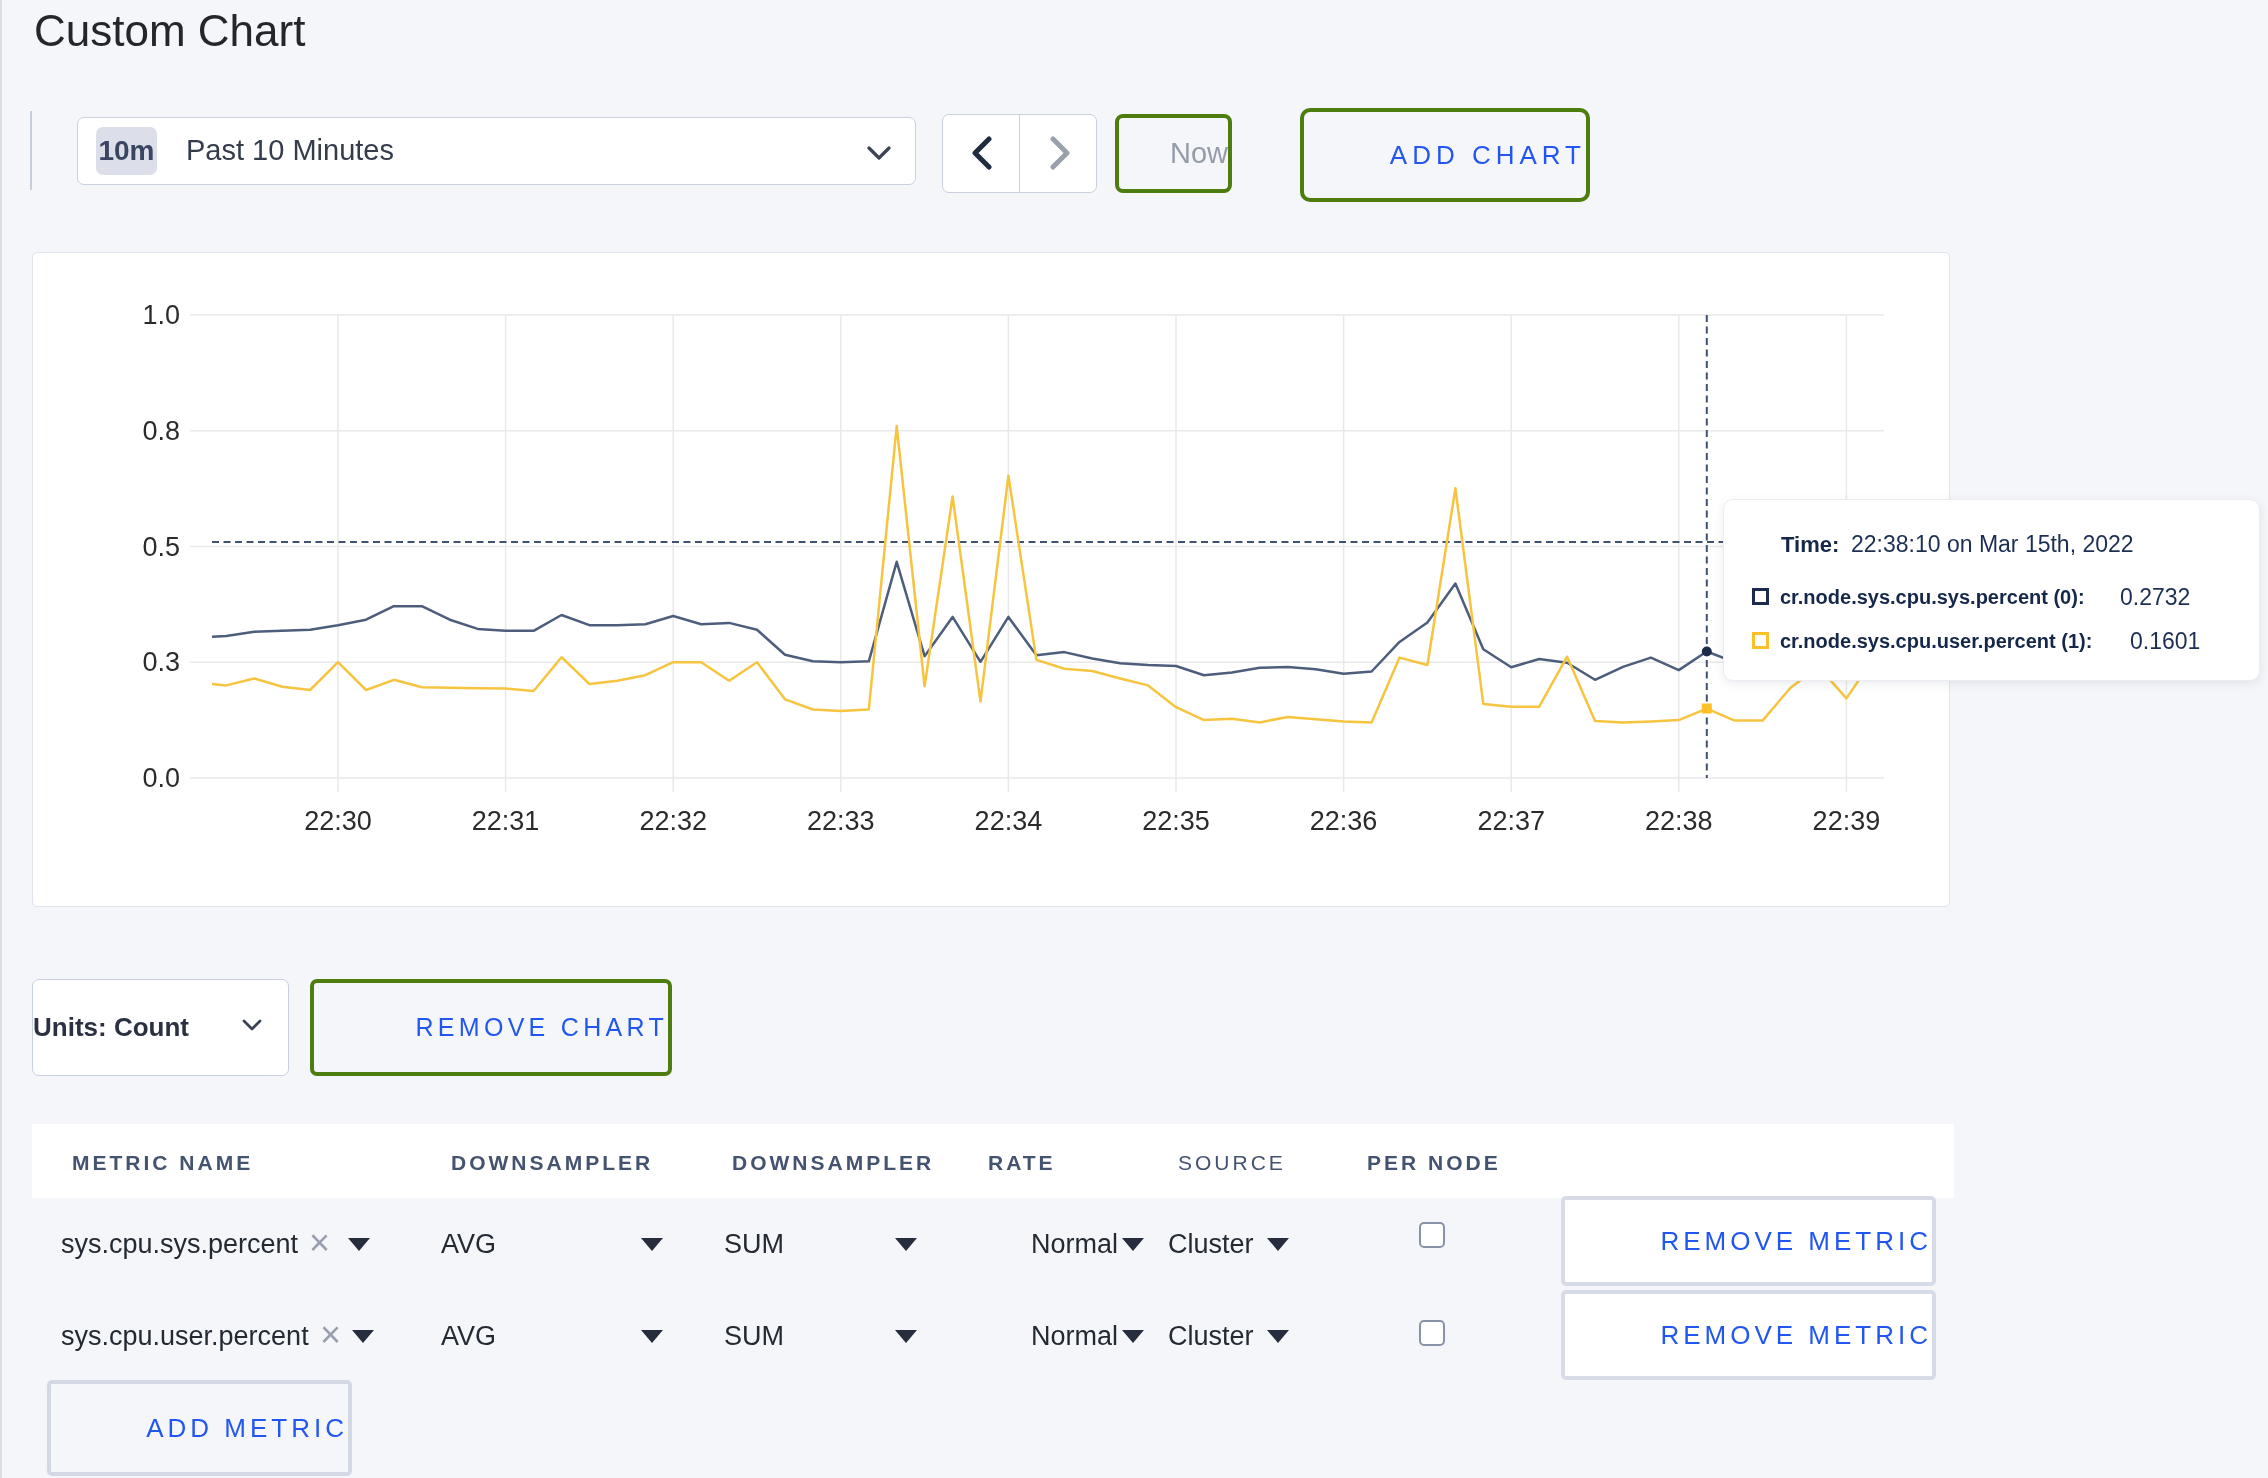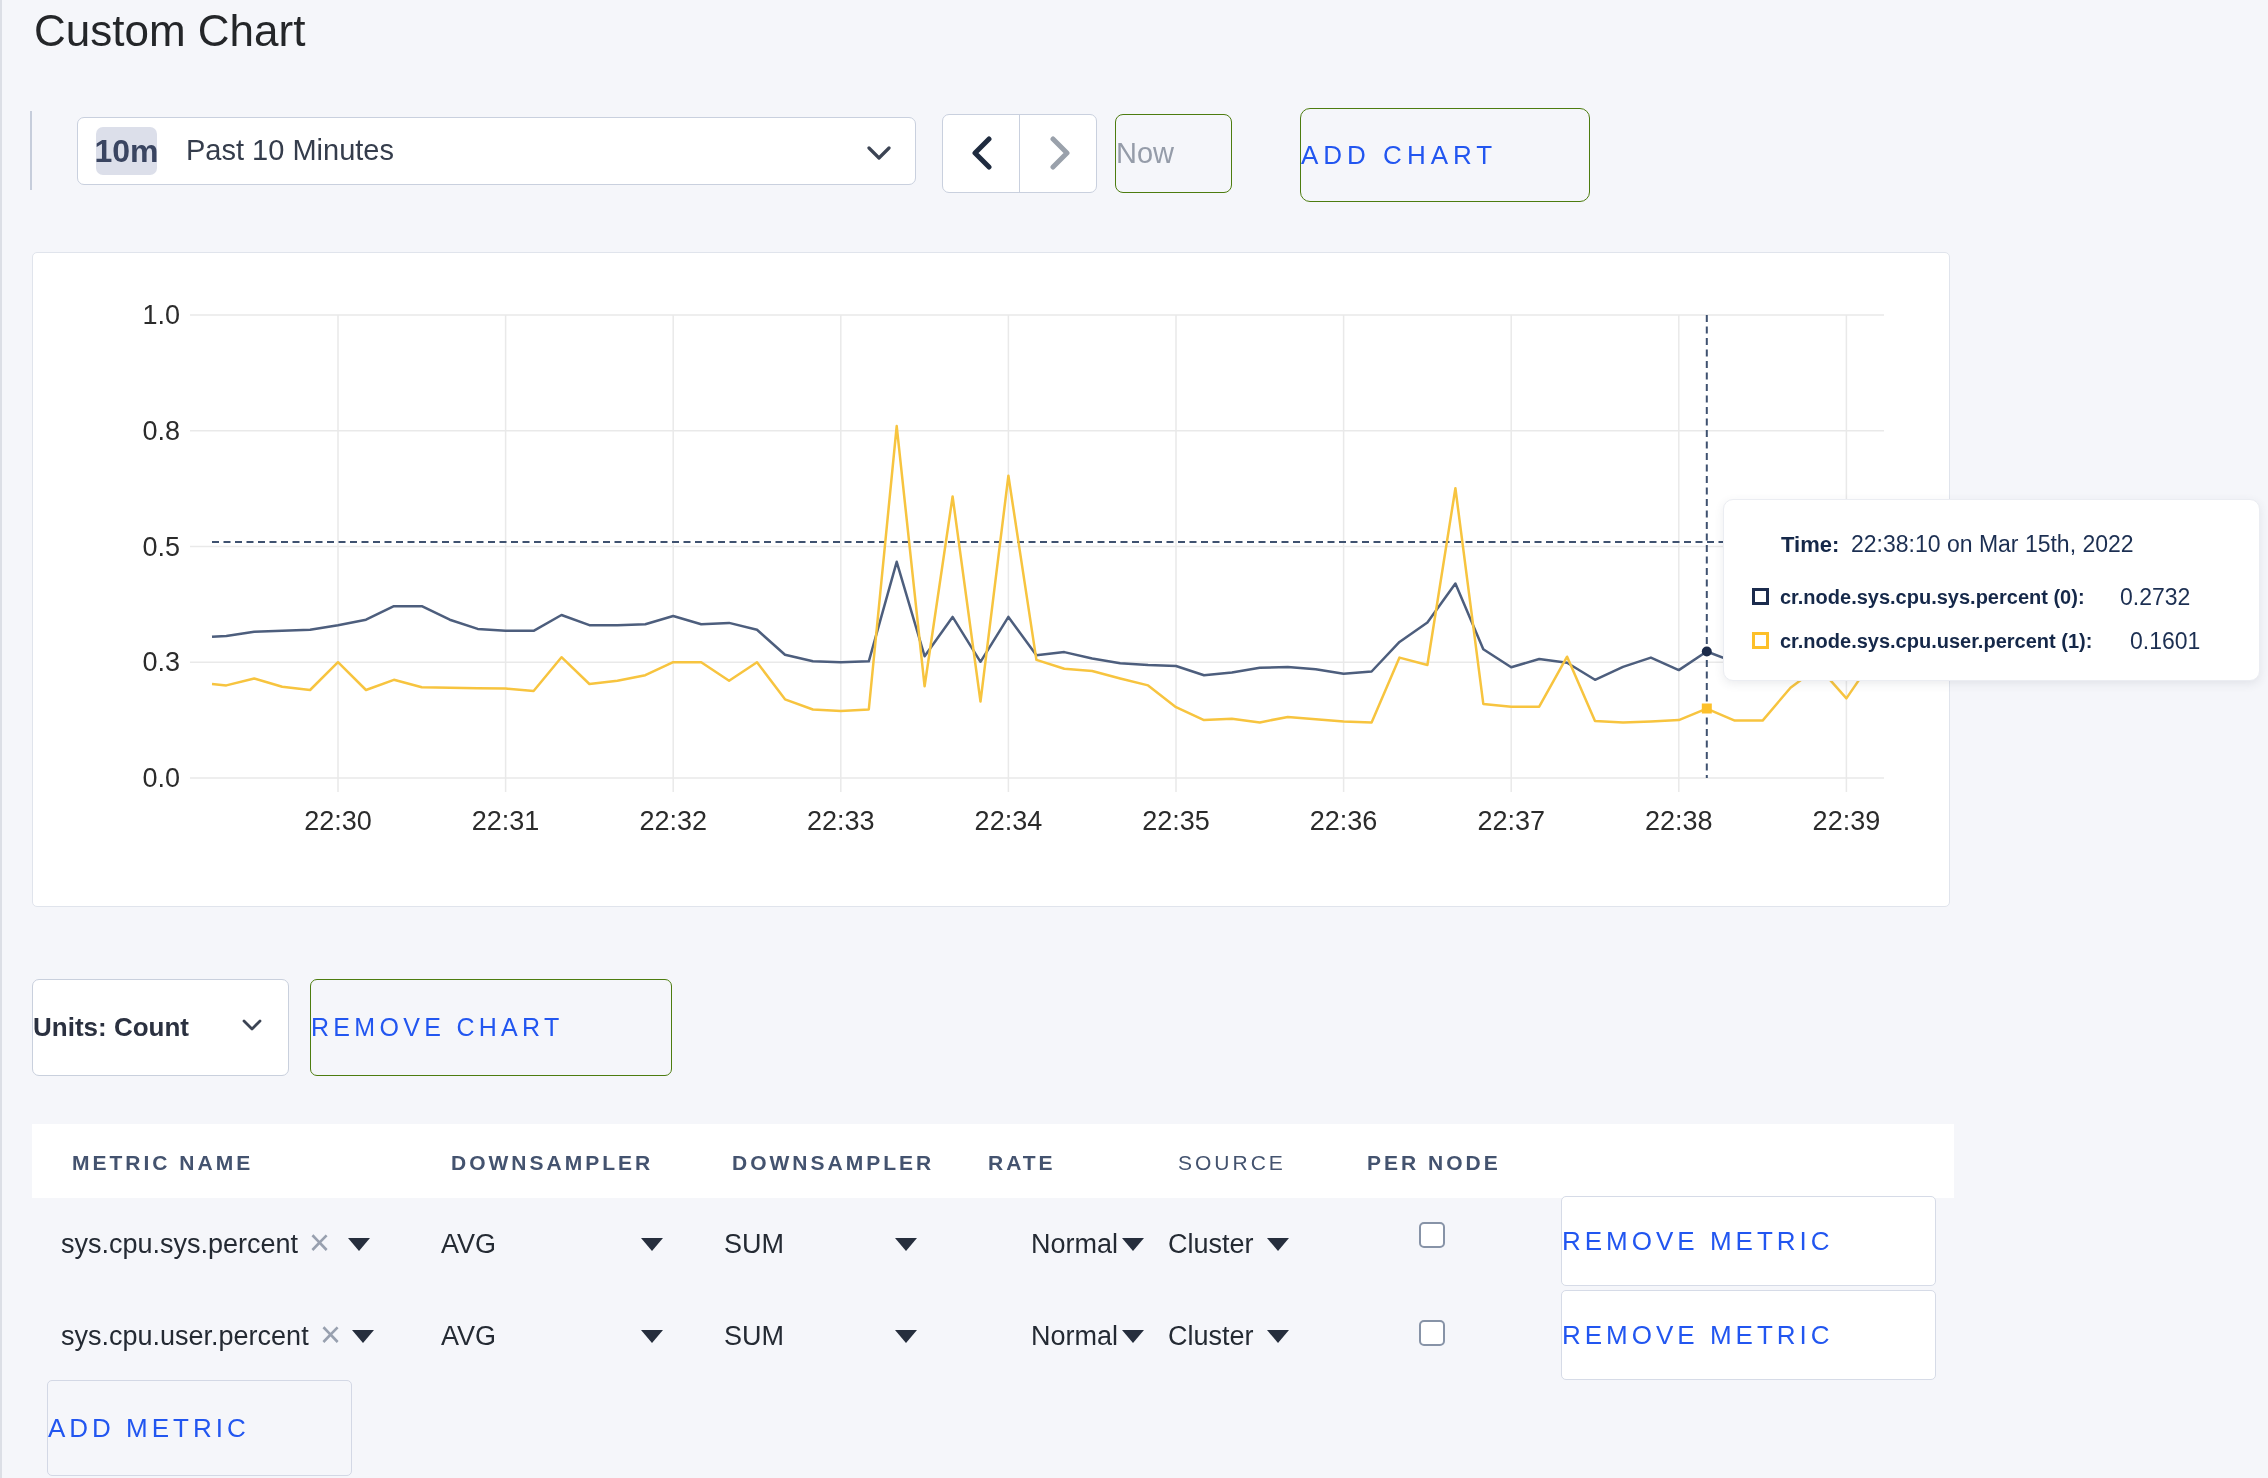--- a/index.html
+++ b/index.html
@@ -1,31 +1,31 @@
 <!DOCTYPE html>
 <html><head>
 <meta charset="utf-8">
 <style>
 * { margin:0; padding:0; box-sizing:border-box; }
 html,body { width:2268px; height:1478px; background:#f5f6fa; font-family:"Liberation Sans", sans-serif; position:relative; overflow:hidden; }
 .abs { position:absolute; }
-.btn { position:absolute; border:1px solid #4d7c0f; border-radius:8px; display:flex; align-items:center; justify-content:flex-start; }
+.btn { position:absolute; border:4px solid #4d7c0f; border-radius:8px; display:flex; align-items:center; justify-content:flex-end; }
 .bluetext { color:#2256f0; }
 .tri { width:0; height:0; border-left:11px solid transparent; border-right:11px solid transparent; border-top:13px solid #262e3d; display:inline-block; }
 .cbox { position:absolute; width:26px; height:26px; background:#fff; border:2px solid #8793a7; border-radius:5px; }
 </style>
 </head>
 <body>
 <div class="abs" style="left:0;top:0;width:2px;height:1478px;background:#dcdfe6;"></div>
 
 <div class="abs" style="left:34px;top:6px;font-size:44px;color:#242629;">Custom Chart</div>
 
 <div class="abs" style="left:30px;top:111px;width:2px;height:79px;background:#c6cddb;"></div>
 <div class="abs" style="left:77px;top:117px;width:839px;height:68px;background:#fff;border:1px solid #c9d0de;border-radius:7px;"></div>
-<div class="abs" style="left:96px;top:127px;width:61px;height:48px;background:#dcdfea;border-radius:7px;display:flex;align-items:center;justify-content:center;font-size:32px;font-weight:bold;color:#3a4561;">10m</div>
+<div class="abs" style="left:96px;top:127px;width:61px;height:48px;background:#dcdfea;border-radius:7px;display:flex;align-items:center;justify-content:center;font-size:28px;font-weight:bold;color:#3a4561;">10m</div>
 <div class="abs" style="left:186px;top:134px;font-size:29px;color:#353d4c;">Past 10 Minutes</div>
 <svg class="abs" style="left:867px;top:146px;" width="24" height="15" viewBox="0 0 24 15">
     <path d="M2 2 L12 12 L22 2" fill="none" stroke="#3c4454" stroke-width="3.2" stroke-linecap="round" stroke-linejoin="round"></path>
   </svg>
 
 <div class="abs" style="left:942px;top:114px;width:155px;height:79px;background:#fff;border:1px solid #c9d0de;border-radius:7px;"></div>
 <div class="abs" style="left:1019px;top:115px;width:1px;height:77px;background:#c9d0de;"></div>
 <svg class="abs" style="left:966px;top:136px;" width="34" height="34" viewBox="0 0 34 34">
     <path d="M23 3 L9 17 L23 31" fill="none" stroke="#1f2b3f" stroke-width="5" stroke-linecap="round" stroke-linejoin="round"></path>
   </svg>

